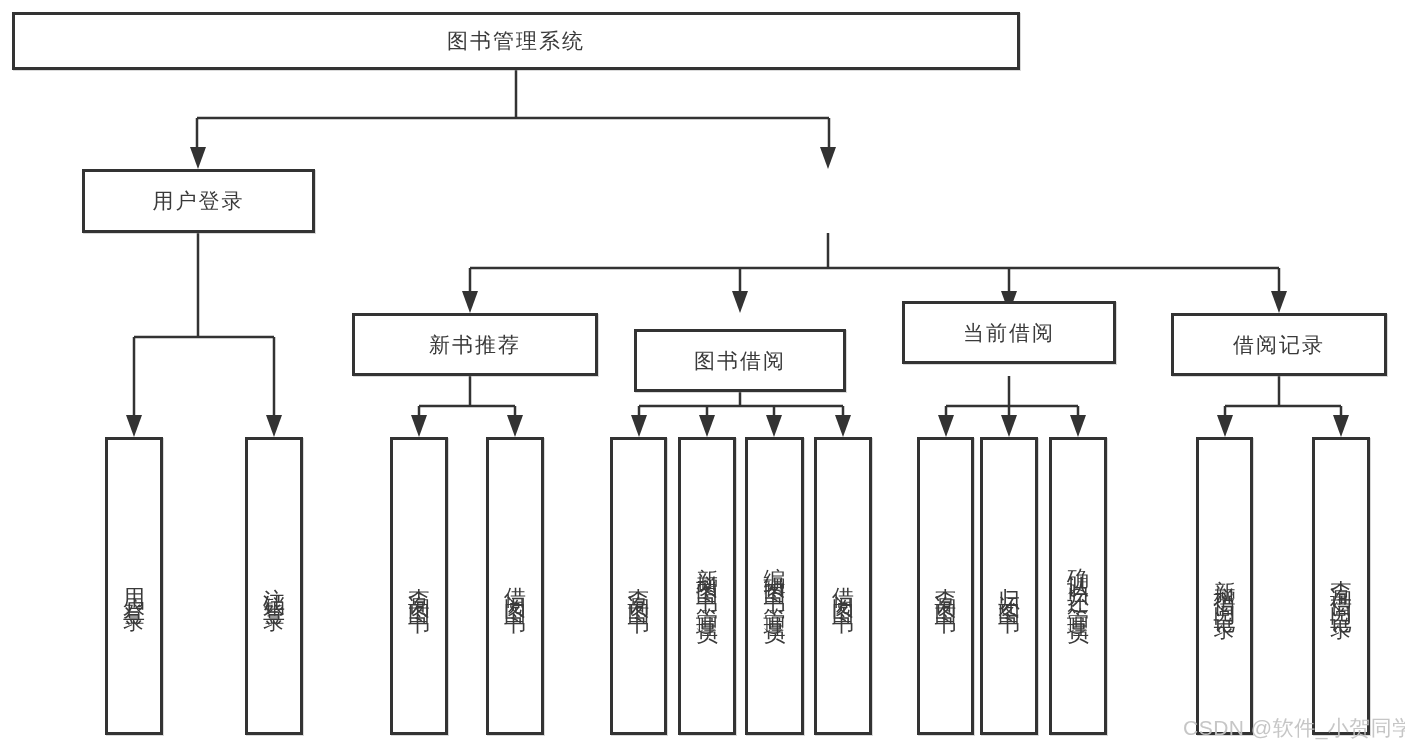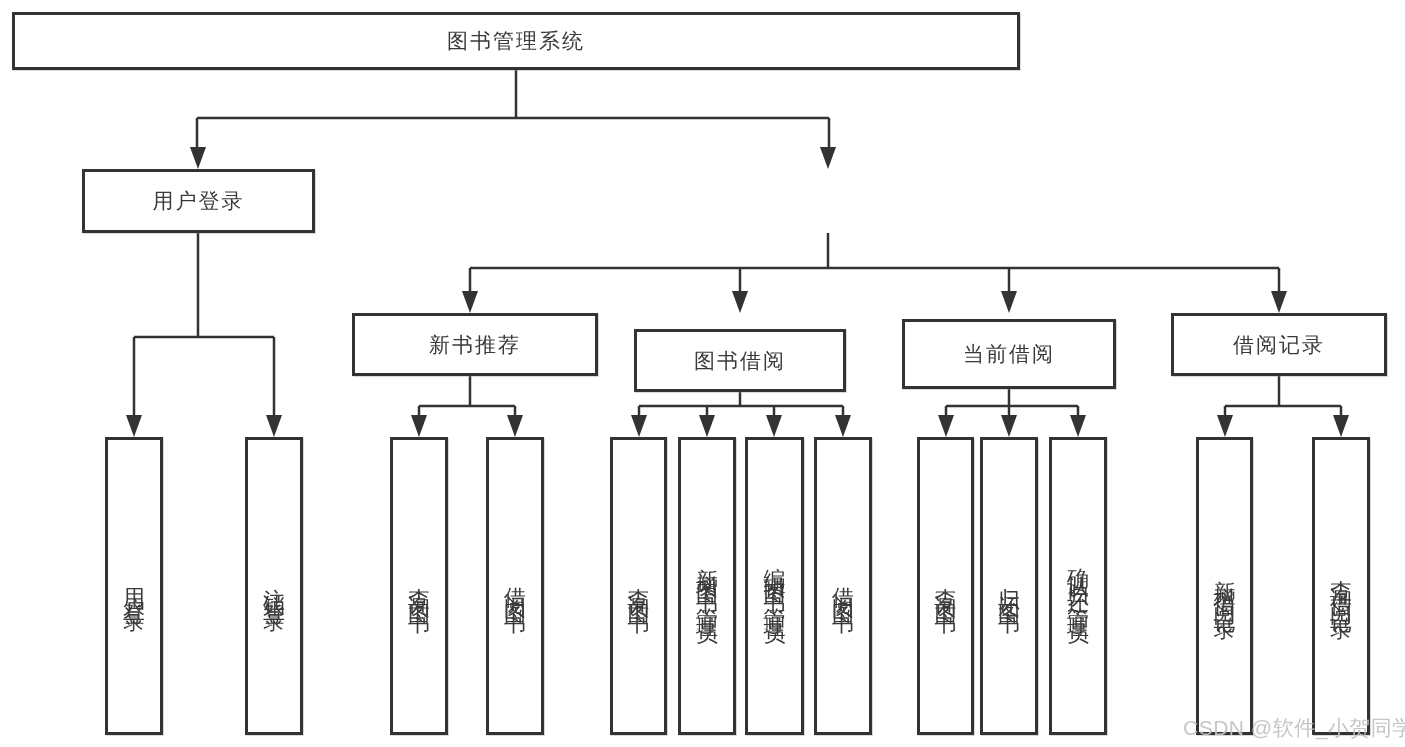--- a/index.html
+++ b/index.html
@@ -131,21 +131,21 @@
       <polygon points="1333,415 1349,415 1341,437"></polygon>
     </g>
   </svg>
 
   <div class="node hbox" style="left:12px;top:12px;width:1008px;height:58px">图书管理系统</div>
 
   <div class="node hbox" style="left:82px;top:169px;width:233px;height:64px">用户登录</div>
 
   <div class="node hbox" style="left:352px;top:313px;width:246px;height:63px">新书推荐</div>
   <div class="node hbox" style="left:634px;top:329px;width:212px;height:63px">图书借阅</div>
-  <div class="node hbox" style="left:902px;top:319px;width:214px;height:70px">当前借阅</div>
+  <div class="node hbox" style="left:902px;top:301px;width:214px;height:63px">当前借阅</div>
   <div class="node hbox" style="left:1171px;top:313px;width:216px;height:63px">借阅记录</div>
 
   <div class="node vbox" style="left:105px;top:437px;width:58px;height:298px">用户登录</div>
   <div class="node vbox" style="left:245px;top:437px;width:58px;height:298px">注销登录</div>
 
   <div class="node vbox" style="left:390px;top:437px;width:58px;height:298px">查询图书</div>
   <div class="node vbox" style="left:486px;top:437px;width:58px;height:298px">借阅图书</div>
 
   <div class="node vbox" style="left:610px;top:437px;width:57px;height:298px">查询图书</div>
   <div class="node vbox" style="left:678px;top:437px;width:58px;height:298px">新增图书（管理员）</div>

